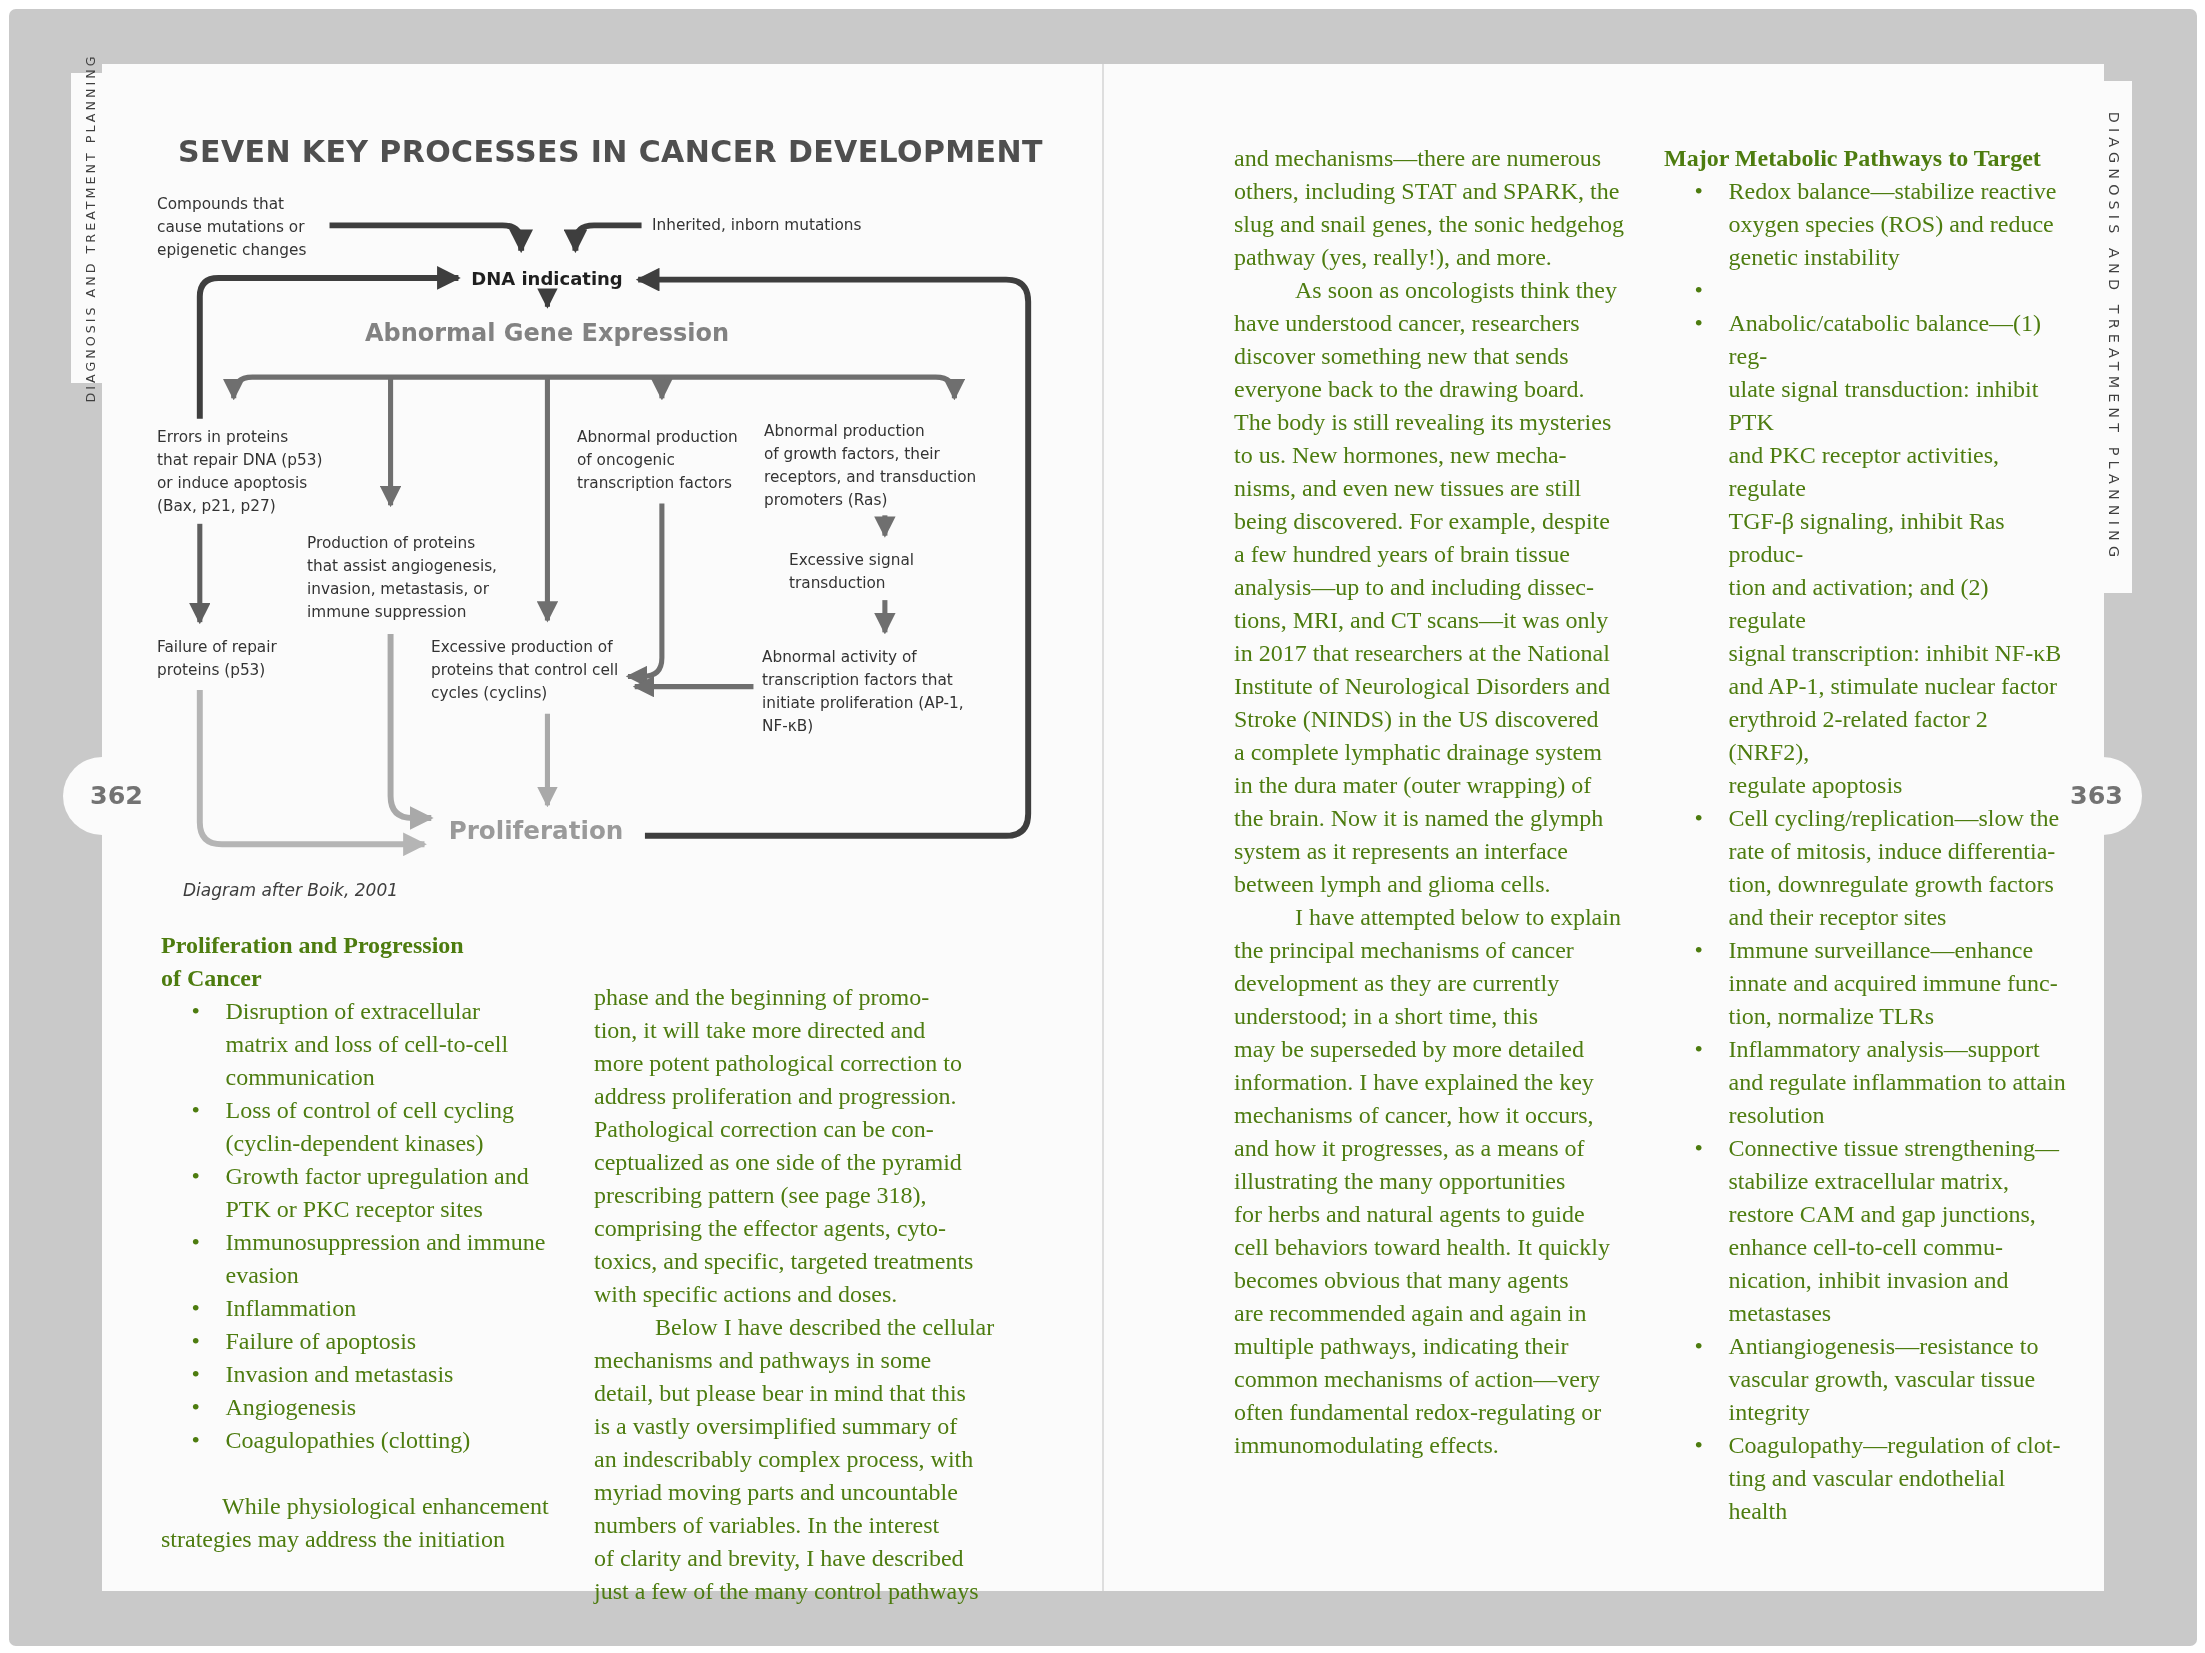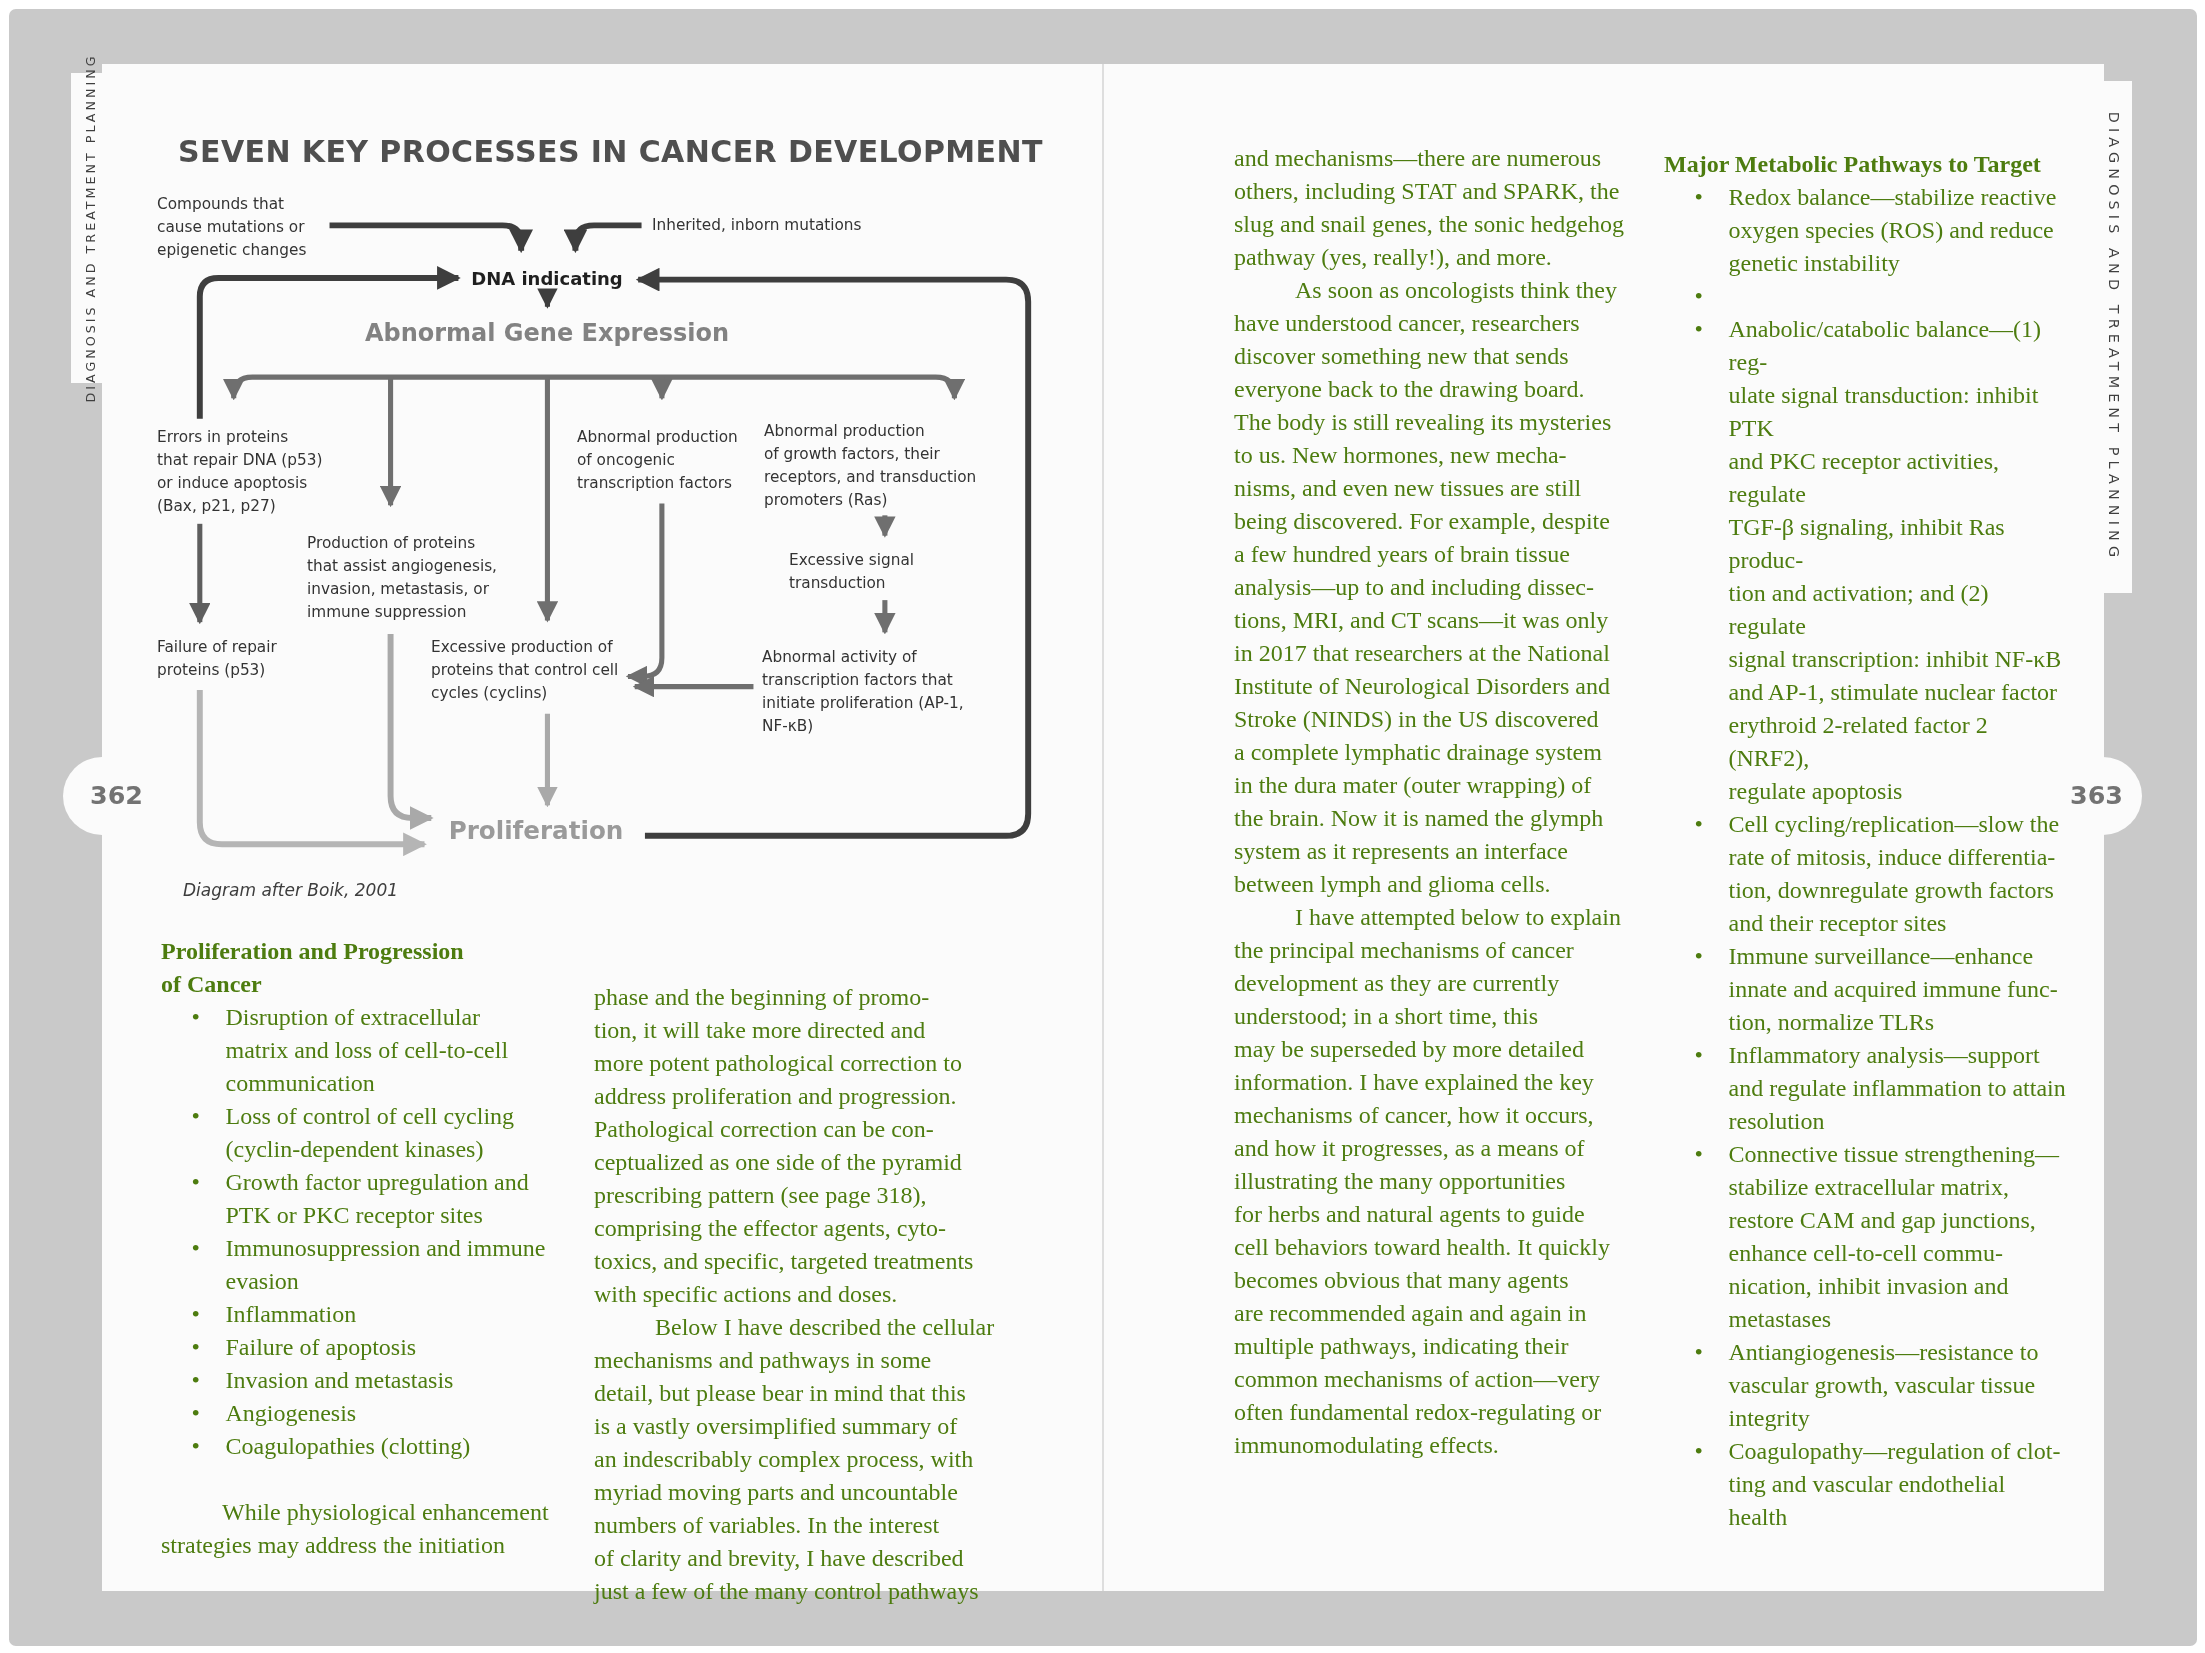--- a/index.html
+++ b/index.html
@@ -34,21 +34,21 @@
   .node.center { transform:translateX(-50%); text-align:center; }
   .node.bold-dark { font-weight:bold; font-size:18px; color:#1f1f1f; }
   .node.big-gray  { font-size:24px; font-weight:600; color:#828282; }
   .node.prolif    { font-size:24.6px; font-weight:600; color:#9a9a9a; }
   .dg-caption { position:absolute; left:64px; top:753px; font-size:17px; font-style:italic; color:#3d3d3d; }
   svg.arrows { position:absolute; left:0; top:0; }
 
   
   .col { position:absolute; width:403px; font-family:"Liberation Serif", serif;
          font-size:24px; line-height:33px; color:#4d7c0f; }
-  .col .h { font-weight:bold; white-space:pre-line;margin-top:6px; }
+  .col .h { font-weight:bold; white-space:pre-line; }
   .col .para { white-space:pre-line; }
   .col .para.indent { text-indent:61px; }
   .col .para.gap { margin-top:33px; }
   .bullet-item { display:flex; padding-left:30.5px; }
   .bullet-item .dot { flex:0 0 34px; }
   .bullet-item .btext { flex:1; white-space:pre-line; }
   .col-l1 { left:161px;  top:929px; width:399px; }
   .col-l2 { left:594px;  top:981px; }
   .col-r1 { left:1234px; top:142px; }
   .col-r2 { left:1664px; top:142px; width:405px; }

